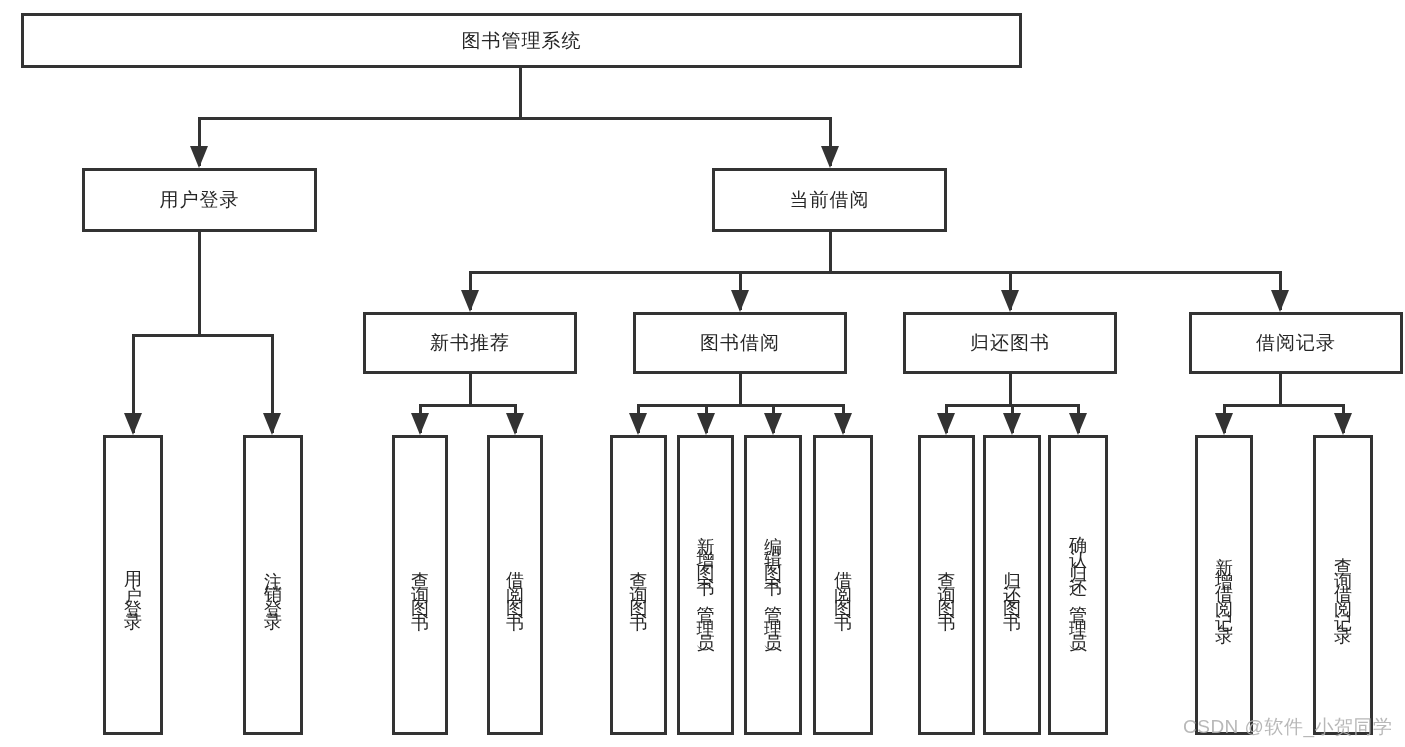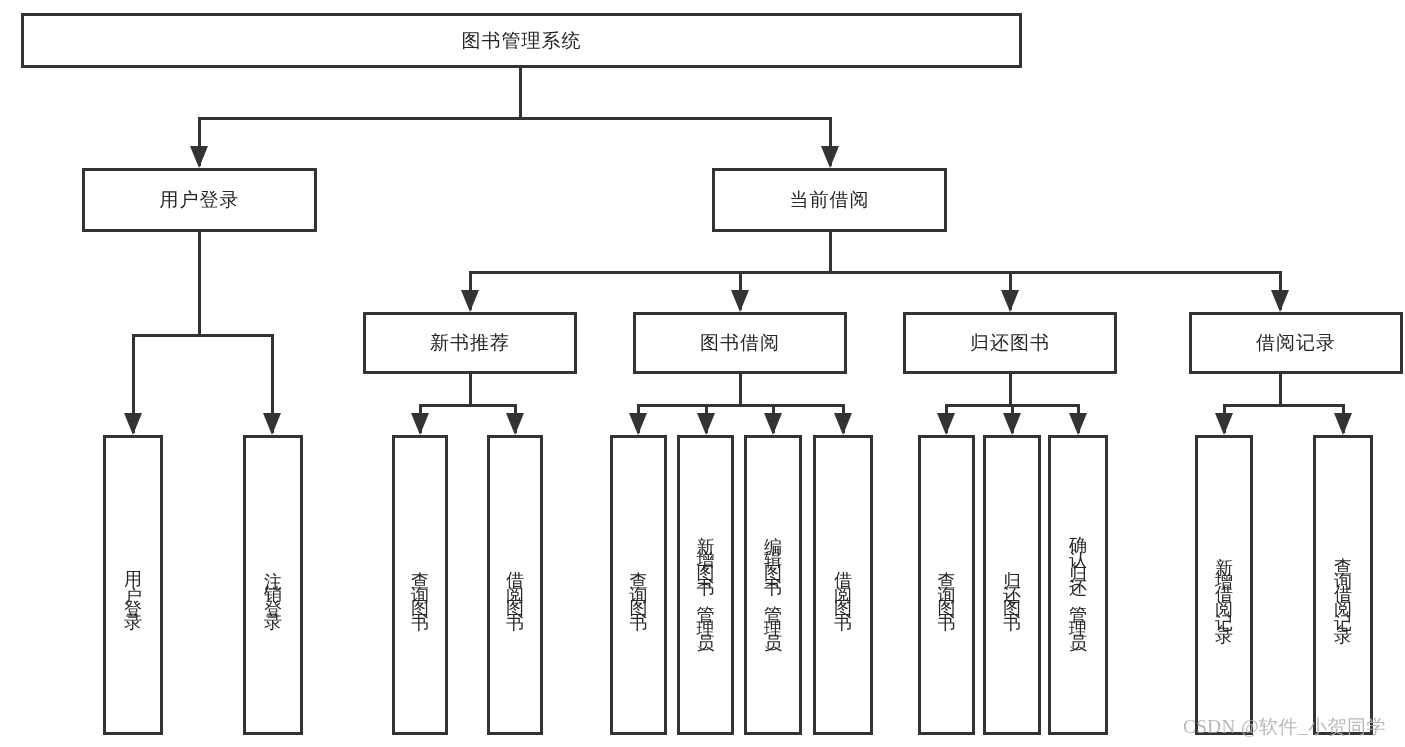--- a/index.html
+++ b/index.html
@@ -55,21 +55,20 @@
   }
   .watermark {
     position: absolute;
     left: 1183px;
     top: 714px;
     font-size: 19px;
     color: rgba(176, 176, 176, 0.9);
     white-space: nowrap;
     z-index: 5;
     letter-spacing: 0.5px;
-    font-family: Liberation Serif, serif;
   }
 </style>
 </head>
 <body>
 
 <div id="stage">
   <div class="watermark">CSDN @软件_小贺同学</div>
 <div class="cline" style="left: 518.5px; top: 66px; width: 3px; height: 54px;"></div>
     <div class="cline" style="left: 197.5px; top: 118px; width: 3px; height: 48px;"></div>
     <div class="cline" style="left: 828.5px; top: 118px; width: 3px; height: 48px;"></div>

